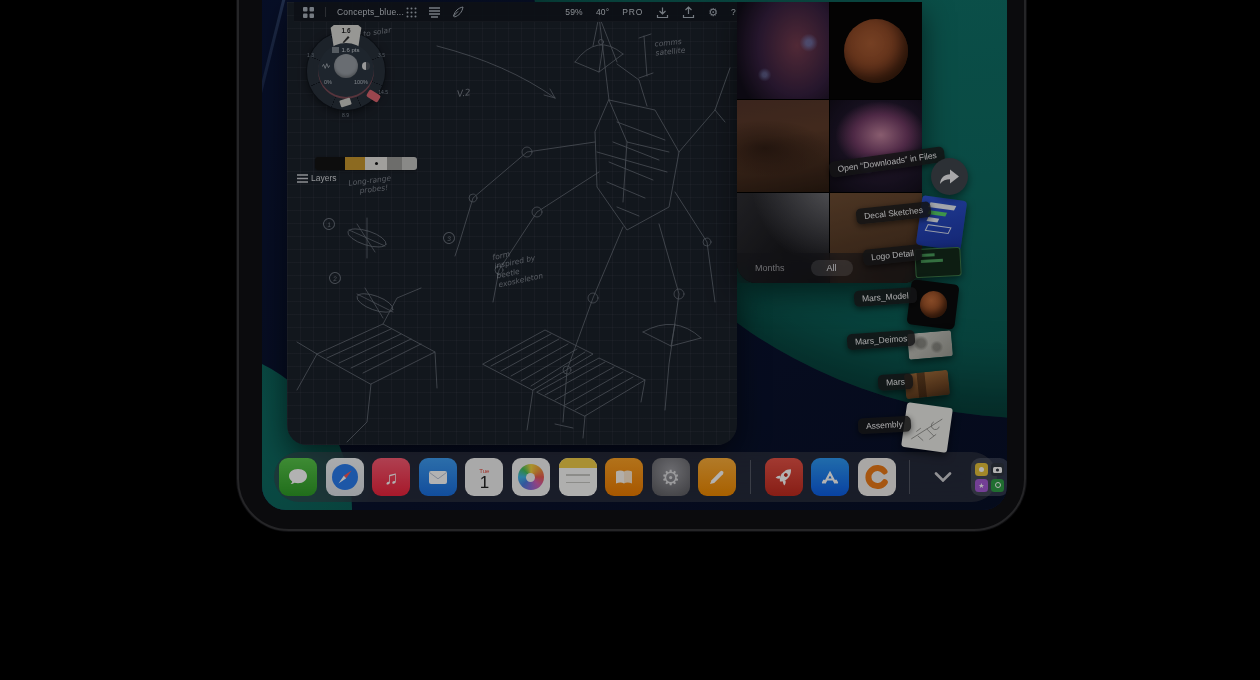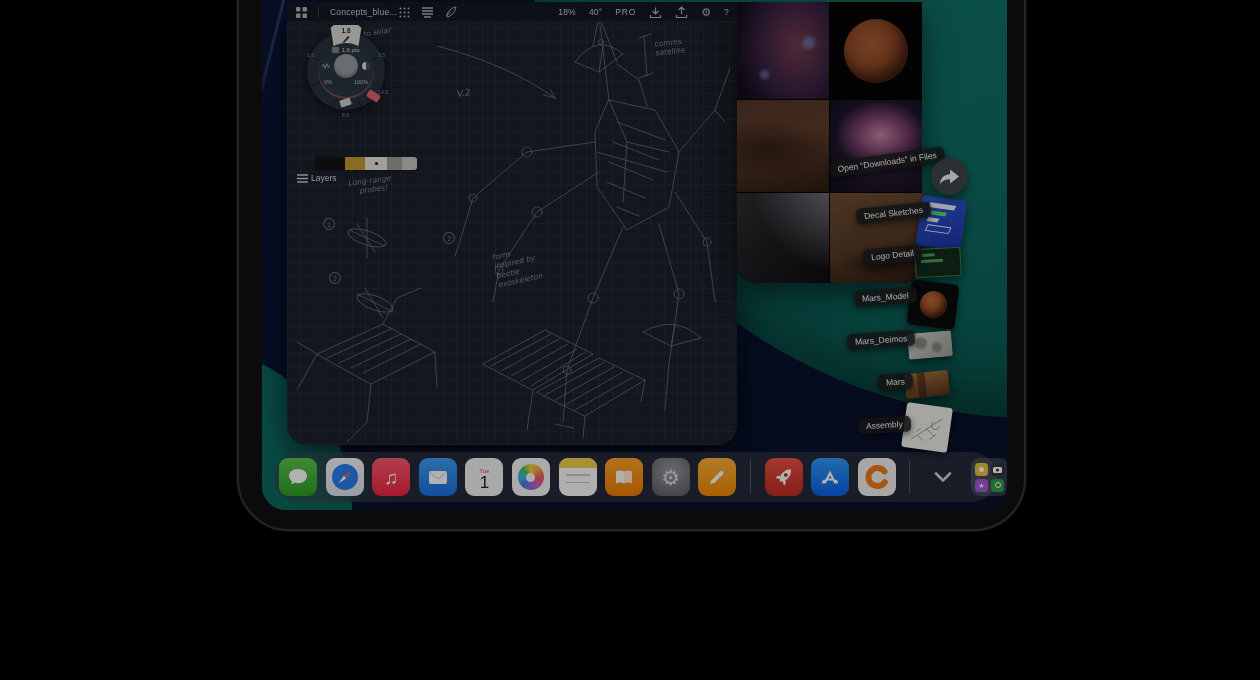--- a/index.html
+++ b/index.html
@@ -26,21 +26,21 @@
             transform:rotate(14deg); }
 
   
   .cwin { position:absolute; left:25px; top:24px; width:450px; height:443px;
           background:#1b212a; border-radius:0 0 20px 20px; overflow:hidden;
           box-shadow:0 10px 30px rgba(0,0,0,.55);
           background-image:
             linear-gradient(rgba(188,202,216,0.05) 1px, transparent 1px),
             linear-gradient(90deg, rgba(188,202,216,0.05) 1px, transparent 1px);
           background-size:13px 13px; }
-  .ctb { position:absolute; left:0; top:0; width:100%; height:20px; background:rgba(19,24,31,.92);
+  .ctb { position:absolute; left:7px; top:0; width:100%; height:20px; background:rgba(19,24,31,.92);
          border-bottom:1px solid rgba(255,255,255,.05); z-index:5; }
   .tbgrp { position:absolute; top:0; height:20px; display:flex; align-items:center; gap:11px; }
   .tbgrp.l { left:9px; }  .tbgrp.m { left:112px; } .tbgrp.r { right:8px; gap:13px; }
   .tbtxt { font-size:8.5px; color:#c3c9d1; letter-spacing:.2px; }
   .tbsep { width:1px; height:10px; background:rgba(255,255,255,.18); }
   .tbicon { display:flex; align-items:center; justify-content:center; }
   .tbicon svg { display:block; }
 
   .sketch { position:absolute; inset:0; z-index:1; }
   .anno { position:absolute; z-index:2; color:rgba(200,208,216,.55); font-size:7.5px;
@@ -319,21 +319,21 @@
                 <path d="M1 2 H12 M1 5 H12 M1 8 H12 M3 11 H10"></path>
               </svg>
             </div>
             <div class="tbicon">
               <svg width="12" height="12" viewBox="0 0 12 12" stroke="#a8b0ba" stroke-width="1" fill="none">
                 <path d="M11 1 C6 2 3 5 1.5 10 L2.5 11 C7 9.5 10 6.5 11 1 Z M1.5 10 L6 5.5"></path>
               </svg>
             </div>
           </div>
           <div class="tbgrp r">
-            <div class="tbtxt">18%</div>
+            <div class="tbtxt">59%</div>
             <div class="tbtxt">40°</div>
             <div class="tbtxt" style="letter-spacing:.8px">PRO</div>
             <div class="tbicon">
               <svg width="13" height="13" viewBox="0 0 13 13" stroke="#a8b0ba" stroke-width="1.2" fill="none">
                 <path d="M6.5 1.5 V7.5 M3.5 5 L6.5 8 L9.5 5 M1.5 9 V11.5 H11.5 V9"></path>
               </svg>
             </div>
             <div class="tbicon">
               <svg width="13" height="13" viewBox="0 0 13 13" stroke="#a8b0ba" stroke-width="1.2" fill="none">
                 <path d="M6.5 8 V1.5 M3.5 4 L6.5 1 L9.5 4 M1.5 9 V11.5 H11.5 V9"></path>
@@ -399,20 +399,24 @@
 
       <div class="pwin">
         <div class="pgrid">
           <div class="pcell ph-horse"></div>
           <div class="pcell ph-mars"></div>
           <div class="pcell ph-desert"></div>
           <div class="pcell ph-orion"></div>
           <div class="pcell ph-voyager"></div>
           <div class="pcell ph-rover"></div>
         </div>
+        <div class="pbar">
+          <span class="pm">Months</span>
+          <span class="pall">All</span>
+        </div>
       </div>
 
       <div class="dlabel" style="left:567px; top:176px; transform:rotate(-8deg);">Open “Downloads” in Files</div>
       <div class="sharebtn">
         <svg width="21" height="17" viewBox="0 0 21 17">
           <path d="M1 16 C1.5 9.5 5.5 6.5 11 6.2 L11 1.5 L20 8.6 L11 15.6 L11 11.2 C7 11.2 3.5 12.5 1 16 Z" fill="#f0f0f2"></path>
         </svg>
       </div>
 
       <div class="dlabel" style="left:594px; top:227px; transform:rotate(-6deg);">Decal Sketches</div>

